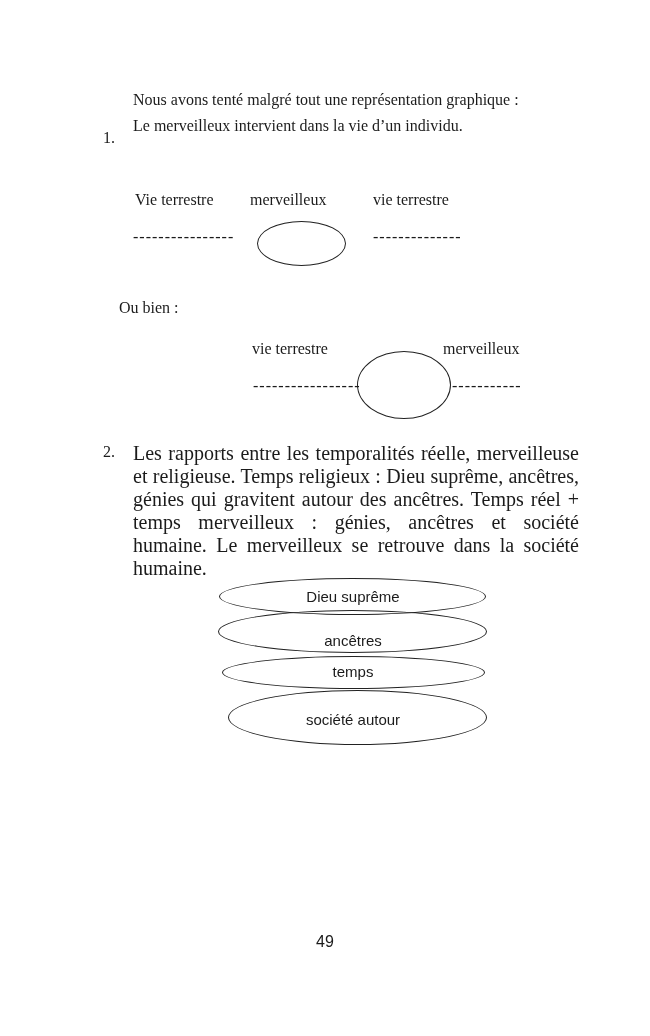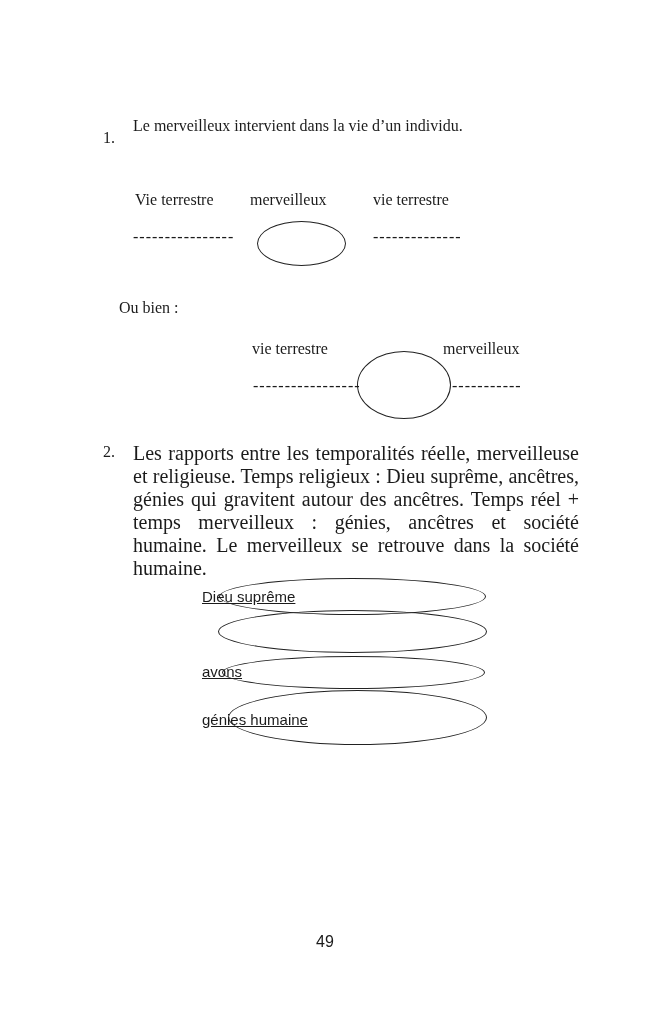--- a/index.html
+++ b/index.html
@@ -29,45 +29,45 @@
     border-radius: 50%;
     background: transparent;
   }
   .justified {
     text-align: justify;
     line-height: 23px;
     font-size: 20px;
   }
   .stack-label {
     position: absolute;
-    left: 202px;
+    left: 219px;
     width: 268px;
-    text-align: left;
+    text-align: center;
     font-family: "Liberation Sans", sans-serif;
     font-size: 15px;
     line-height: 19px;
     color: #1b1b1b;
-    text-decoration: underline;
   }
   .pageno {
     position: absolute;
     left: 0;
     top: 933px;
     width: 650px;
     text-align: center;
     font-family: "Liberation Sans", sans-serif;
     font-size: 16px;
     color: #1b1b1b;
   }
 </style>
 </head>
 <body>
 
 <div class="page">
 
+  <div class="abs line" style="left:133px; top:90px;">Nous avons tenté malgré tout une représentation graphique :</div>
 
   <div class="abs line" style="left:103px; top:128px;">1.</div>
   <div class="abs line" style="left:133px; top:116px;">Le merveilleux intervient dans la vie d’un individu.</div>
 
   <div class="abs line" style="left:135px; top:190px;">Vie terrestre</div>
   <div class="abs line" style="left:250px; top:190px;">merveilleux</div>
   <div class="abs line" style="left:373px; top:190px;">vie terrestre</div>
 
   <div class="abs dashes" style="left:133px; top:227px;">----------------</div>
   <div class="ellipse" style="left:257px; top:221px; width:89px; height:45px;"></div>
@@ -84,18 +84,19 @@
 
   <div class="abs line" style="left:103px; top:442px;">2.</div>
   <div class="abs justified" style="left:133px; top:442px; width:446px;">Les rapports entre les temporalités réelle, merveilleuse et religieuse. Temps religieux : Dieu suprême, ancêtres, génies qui gravitent autour des ancêtres. Temps réel + temps merveilleux : génies, ancêtres et société humaine. Le merveilleux se retrouve dans la société humaine.</div>
 
   <div class="ellipse" style="left:219px; top:578px; width:267px; height:37px;"></div>
   <div class="ellipse" style="left:218px; top:610px; width:269px; height:43px;"></div>
   <div class="ellipse" style="left:222px; top:656px; width:263px; height:33px;"></div>
   <div class="ellipse" style="left:228px; top:690px; width:259px; height:55px;"></div>
 
   <div class="stack-label" style="top:587px;">Dieu suprême</div>
-  <div class="stack-label" style="top:662px;">avons</div>
-  <div class="stack-label" style="top:710px;">génies humaine</div>
+  <div class="stack-label" style="top:631px;">ancêtres</div>
+  <div class="stack-label" style="top:662px;">temps</div>
+  <div class="stack-label" style="top:710px;">société autour</div>
 
   <div class="pageno">49</div>
 
 </div>
 
 </body></html>

